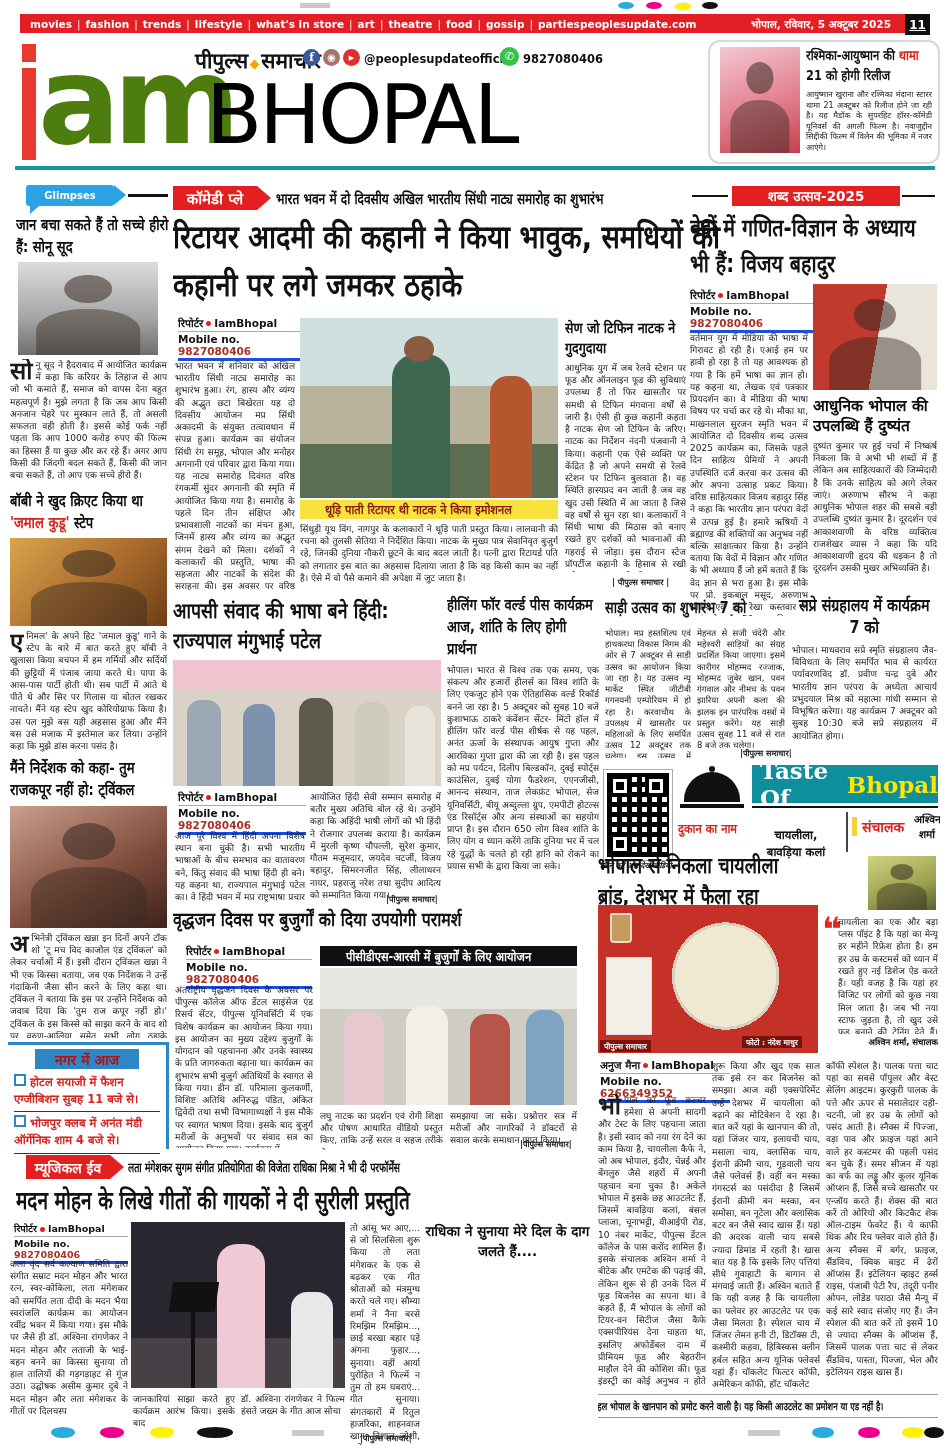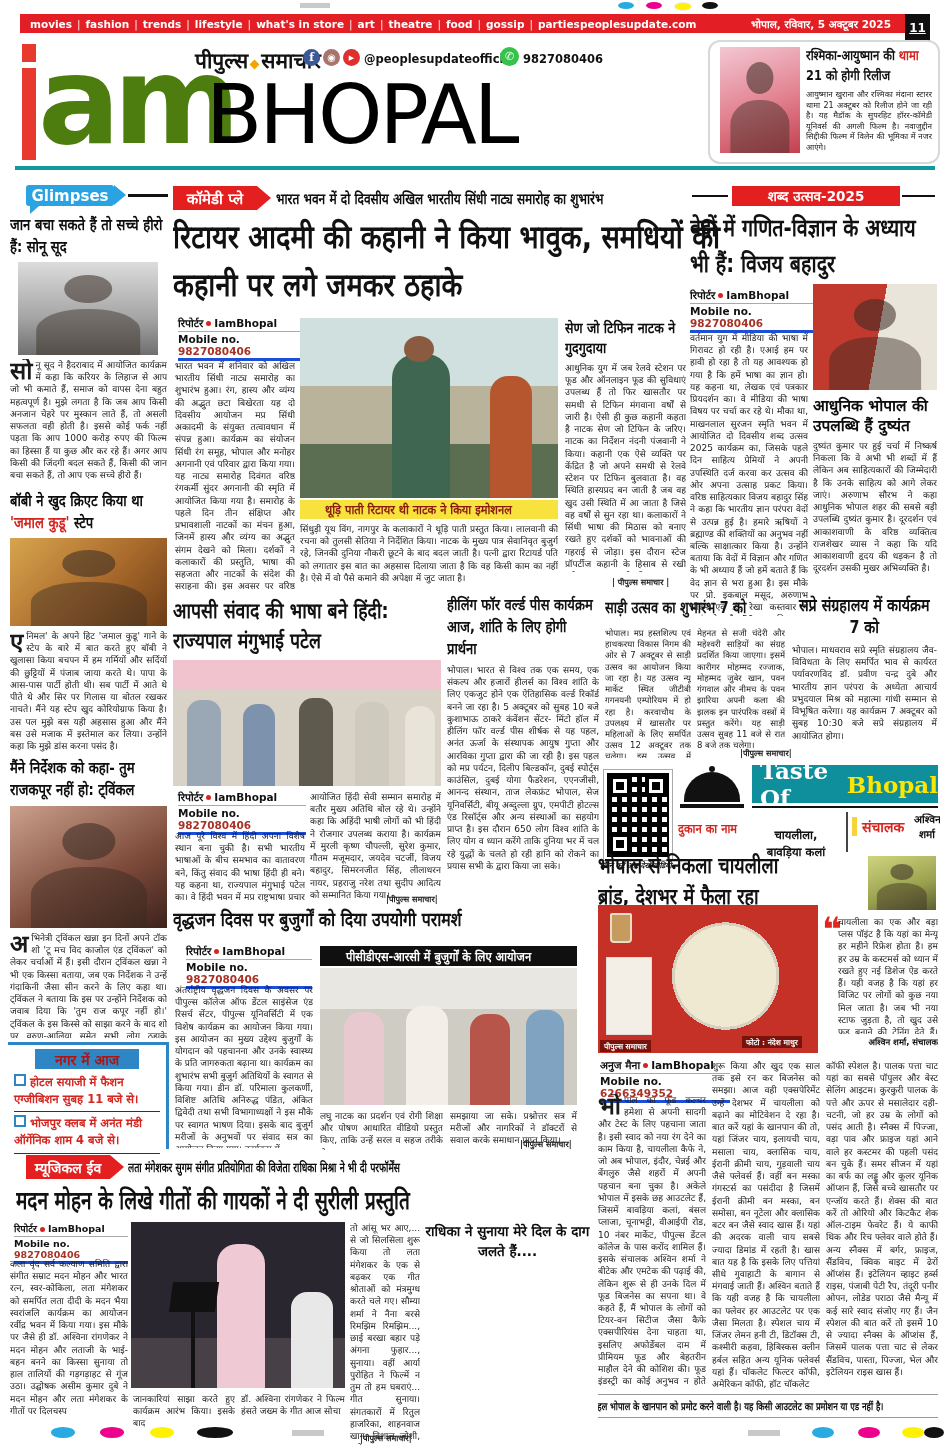--- a/index.html
+++ b/index.html
@@ -20,21 +20,21 @@
   
   .logo-am{font-weight:800;color:#4d7c0f;font-size:122px;letter-spacing:-7px;line-height:1;text-align:right;}
   .logo-bhopal{font-weight:400;color:#000;font-size:82px;letter-spacing:-3px;line-height:1;}
   .ibar{background:#e8392e;}
   .icircle{border-radius:50%;color:#fff;display:flex;align-items:center;justify-content:center;font-weight:bold;}
   .diamond{display:inline-block;width:7px;height:7px;background:#f0a500;transform:rotate(45deg);margin:0 3px;}
   .tealrule{background:#13989f;}
   
   .tag{background:#e3201f;color:#fff;font-weight:bold;display:flex;align-items:center;justify-content:center;}
   .tag-arrow{width:0;height:0;border-top:12px solid transparent;border-bottom:12px solid transparent;border-left:14px solid #e3201f;}
-  .bluetag{background:#29a3e2;color:#fff;font-weight:bold;display:flex;align-items:center;justify-content:center;border-radius:3px;font-size:15px;}
+  .bluetag{background:#29a3e2;color:#fff;font-weight:bold;display:flex;align-items:center;justify-content:center;border-radius:3px;font-size:10px;}
   
   .rep{font-size:10.5px;font-weight:bold;}
   .rep .l1{border-bottom:1px solid #aaa;padding-bottom:1px;}
   .rep .l2{border-bottom:3px solid #1d4ed8;padding:1px 0;}
   .rep .dot{display:inline-block;width:5px;height:5px;border-radius:50%;background:#d6251f;margin:0 3px 1px 3px;vertical-align:middle;}
   .rep .mob{color:#a83226;}
   .credit{font-size:8px;font-weight:bold;color:#222;}
   
   .photo{position:absolute;background:linear-gradient(135deg,#c9bda6,#9a9079 60%,#7b745f);}
   .por::before{content:"";position:absolute;left:50%;top:14%;width:34%;height:30%;transform:translateX(-50%);border-radius:50%;background:rgba(55,42,34,.55);}
@@ -89,21 +89,21 @@
     <span>theatre</span>
       <span class="sep">|</span>
     <span>food</span>
       <span class="sep">|</span>
     <span>gossip</span>
       <span class="sep">|</span>
     <span>parties</span>
     <span style="position:absolute;left:560px;font-weight:bold;">peoplesupdate.com</span>
     <span style="position:absolute;right:14px;">भोपाल, रविवार, 5 अक्टूबर 2025</span>
   </div>
-  <div class="pagebox abs" style="left:905px;top:14px;width:25px;height:27px;text-decoration:underline;">
+  <div class="pagebox abs" style="left:905px;top:14px;width:25px;height:21px;text-decoration:underline;">
       <span>11</span>
     </div>
 
   <div class="abs ibar" style="left:22px;top:44px;width:14px;height:18px;"></div>
   <div class="abs ibar" style="left:22px;top:68px;width:14px;height:92px;"></div>
   <div class="abs logo-am" style="left:38px;top:40px;">am</div>
   <div class="abs logo-bhopal" style="left:206px;top:74px;">BHOPAL</div>
 
   <div class="abs" style="left:195px;top:46px;font-size:21px;font-weight:bold;">
     <span>पीपुल्स</span><span class="diamond"></span><span>समाचार</span>
@@ -124,21 +124,21 @@
   </div>
   <div class="abs clip body-s" style="left:806px;top:90px;width:126px;height:64px;font-size:8px;">आयुष्मान खुराना और रश्मिका मंदाना स्टारर थामा 21 अक्टूबर को रिलीज होने जा रही है। यह मैडॉक के सुपरहिट हॉरर-कॉमेडी यूनिवर्स की अगली फिल्म है। नवाजुद्दीन सिद्दीकी फिल्म में विलेन की भूमिका में नजर आएंगे।</div>
 
   <div class="abs bluetag" style="left:26px;top:185px;width:88px;height:21px;">
       <span>Glimpses</span>
     </div>
   <div class="abs" style="left:114px;top:185px;width:0;height:0;border-top:10.5px solid transparent;border-bottom:10.5px solid transparent;border-left:12px solid #29a3e2;"></div>
   <div class="abs" style="left:128px;top:194px;width:40px;height:2.5px;background:#111;"></div>
   <div class="abs" style="left:30px;top:206px;width:0;height:0;border-top:8px solid #29a3e2;border-right:9px solid transparent;"></div>
 
-  <div class="abs clip hl" style="left:10px;top:214px;width:157px;height:46px;font-size:15.5px;line-height:1.45;">
+  <div class="abs clip hl" style="left:16px;top:214px;width:157px;height:46px;font-size:15.5px;line-height:1.45;">
     <span class="condense" style="width:186px;transform:scaleX(.845);">जान बचा सकते हैं तो सच्चे हीरो हैं: सोनू सूद</span>
   </div>
   <div class="photo por" style="left:18px;top:262px;width:140px;height:93px;background:linear-gradient(180deg,#dcdcdc,#a5a5a5 60%,#6f6f6f);"></div>
   <div class="abs clip body" style="left:10px;top:359px;width:157px;height:128px;">
     <span class="dropcap">सो</span><span>नू सूद ने हैदराबाद में आयोजित कार्यक्रम में कहा कि करियर के लिहाज से आप जो भी कमाते हैं, समाज को वापस देना बहुत महत्वपूर्ण है। मुझे लगता है कि जब आप किसी अनजान चेहरे पर मुस्कान लाते हैं, तो असली सफलता वही होती है। इससे कोई फर्क नहीं पड़ता कि आप 1000 करोड़ रुपए की फिल्म का हिस्सा हैं या कुछ और कर रहे हैं। अगर आप किसी की जिंदगी बदल सकते हैं, किसी की जान बचा सकते हैं, तो आप एक सच्चे हीरो हैं।</span>
   </div>
 
   <div class="abs clip hl" style="left:10px;top:490px;width:157px;height:46px;font-size:15.5px;line-height:1.45;">
     <span class="condense" style="width:186px;transform:scaleX(.845);"><span>बॉबी ने खुद क्रिएट किया था </span><span class="red">'जमाल कुडू'</span><span> स्टेप</span></span>
   </div>

